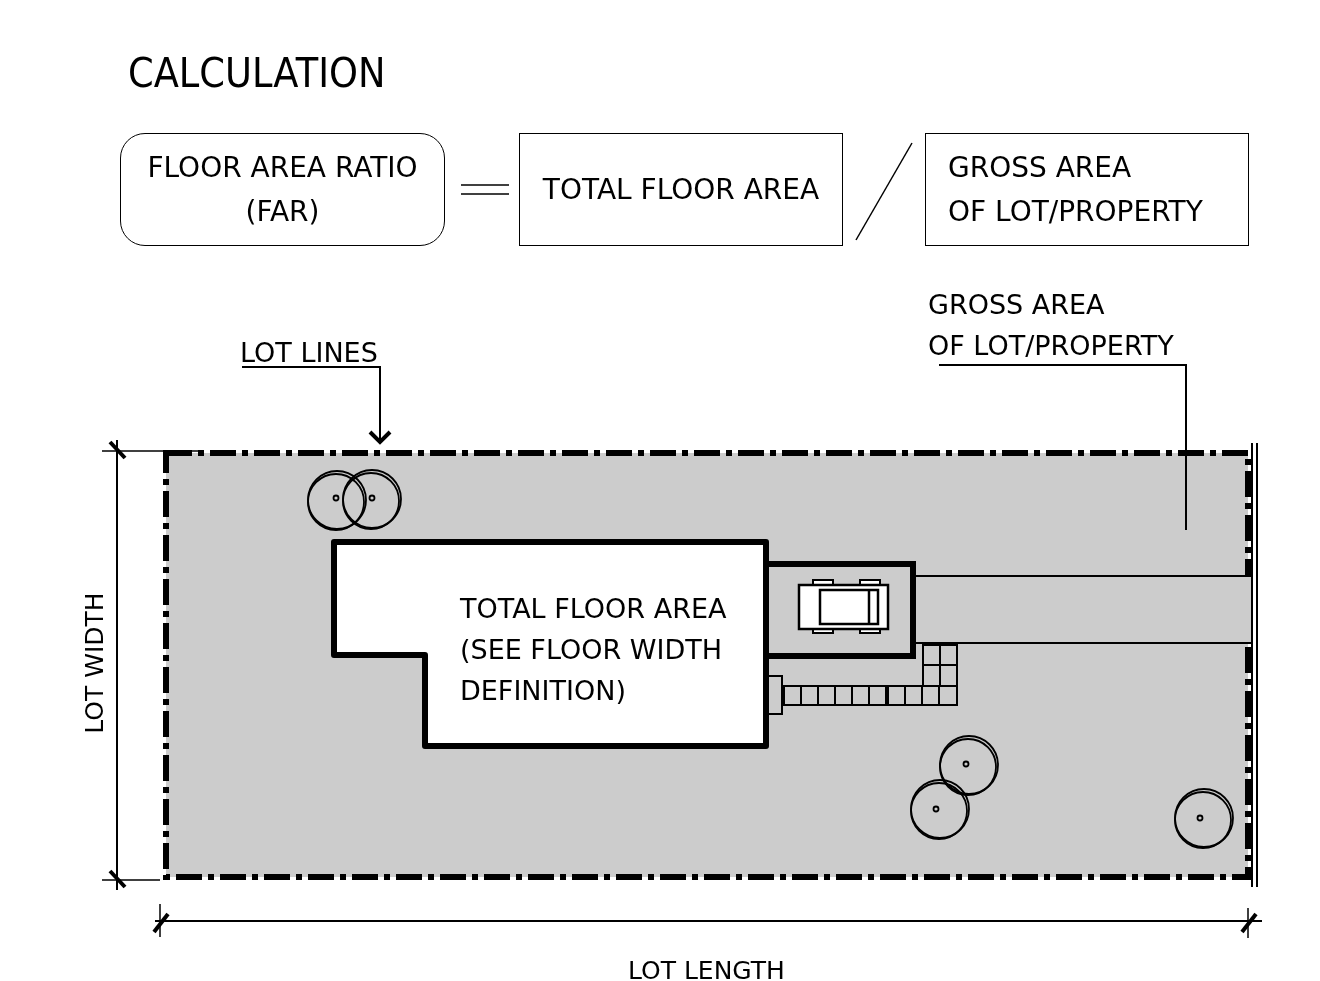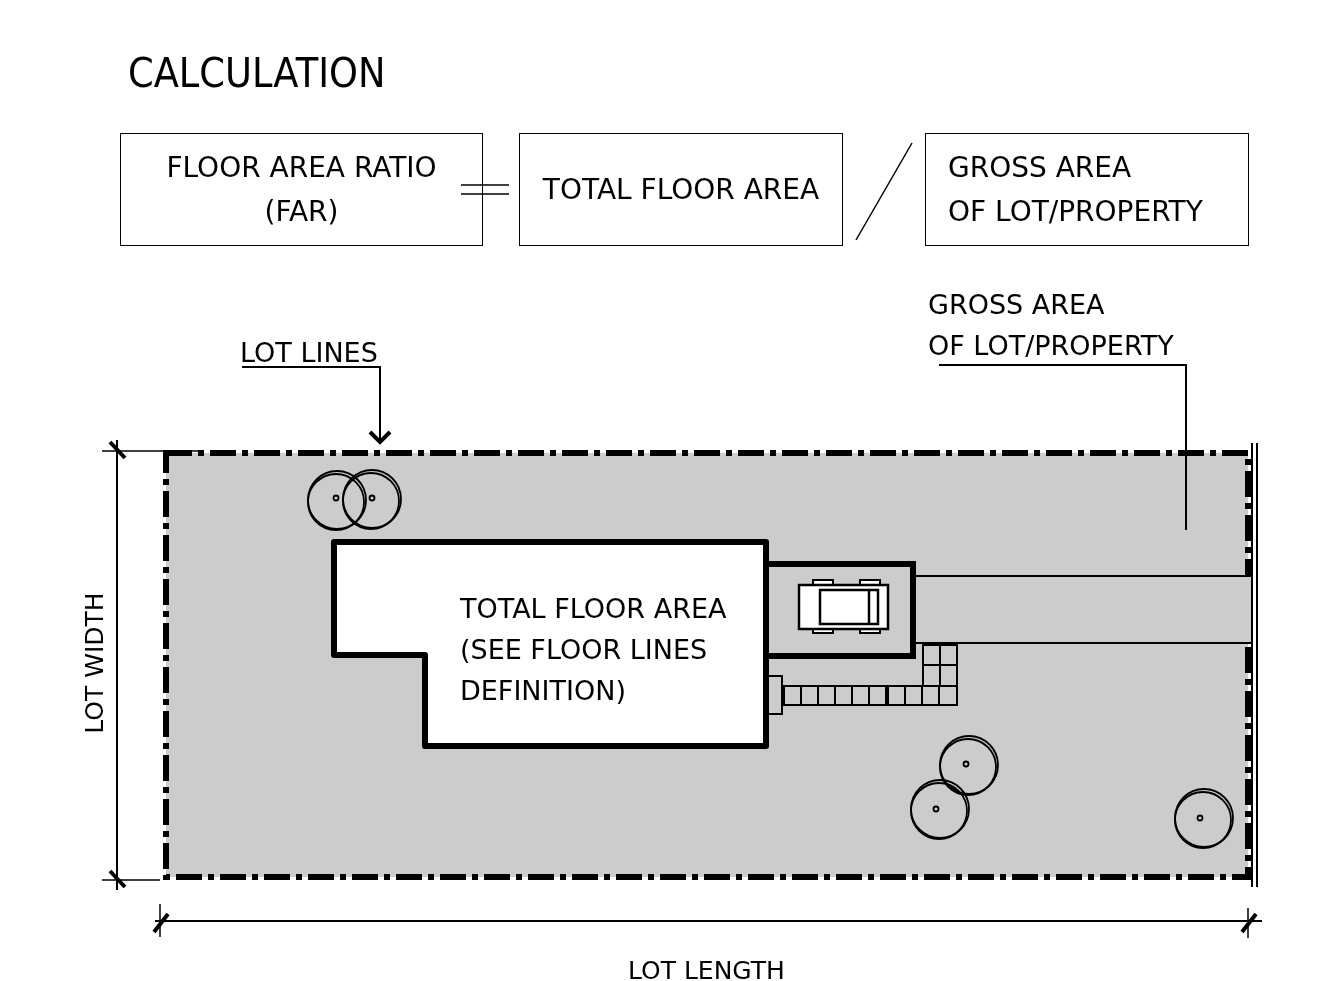--- a/index.html
+++ b/index.html
@@ -8,21 +8,21 @@
   .title { left: 128px; top: 50px; font-size: 40px; letter-spacing: 0px; transform: scaleX(0.92); transform-origin: left top; }
   .box { border: 1.5px solid #000; box-sizing: border-box; display: flex; flex-direction: column; justify-content: center; font-size: 28px; line-height: 44px; transform-origin: left top; }
   .box span { display: block; }
   .lbl { font-size: 27px; line-height: 41px; white-space: nowrap; }
 </style>
 </head>
 <body>
 
 <div class="abs title">CALCULATION</div>
 
-<div class="abs box" style="left:120px; top:133px; width:363px; height:113px; align-items:center; text-align:center;">
+<div class="abs box" style="left:120px; top:133px; width:325px; height:113px; align-items:center; text-align:center;border-radius:25px;">
   <span>FLOOR AREA RATIO</span>
   <span>(FAR)</span>
 </div>
 
 <svg class="abs" style="left:455px; top:175px;" width="60" height="30">
   <line x1="6" y1="10" x2="54" y2="10" stroke="#000" stroke-width="1.5"></line>
   <line x1="6" y1="19" x2="54" y2="19" stroke="#000" stroke-width="1.5"></line>
 </svg>
 
 <div class="abs box" style="left:519px; top:133px; width:324px; height:113px; align-items:center; text-align:center;">
@@ -124,16 +124,16 @@
     <line x1="1248" y1="908" x2="1248" y2="938" stroke-width="1.5"></line>
     <line x1="154" y1="932" x2="168" y2="914" stroke-width="4"></line>
     <line x1="1242" y1="932" x2="1256" y2="914" stroke-width="4"></line>
   </g>
 </svg>
 
 <div class="abs lbl" style="left:240px; top:332px;">LOT LINES</div>
 <div class="abs lbl" style="left:928px; top:284px;">GROSS AREA</div>
 <div class="abs lbl" style="left:928px; top:325px;">OF LOT/PROPERTY</div>
 <div class="abs lbl" style="left:460px; top:588px;">TOTAL FLOOR AREA</div>
-<div class="abs lbl" style="left:460px; top:629px;">(SEE FLOOR LINES</div>
+<div class="abs lbl" style="left:460px; top:629px;">(SEE FLOOR WIDTH</div>
 <div class="abs lbl" style="left:460px; top:670px;">DEFINITION)</div>
 <div class="abs lbl" style="left:94px; top:663px; transform: translate(-50%,-50%) rotate(-90deg); font-size:25px;">LOT WIDTH</div>
 <div class="abs lbl" style="left:628px; top:922px; font-size:25px;margin-top:28px;">LOT LENGTH</div>
 
 </body></html>

